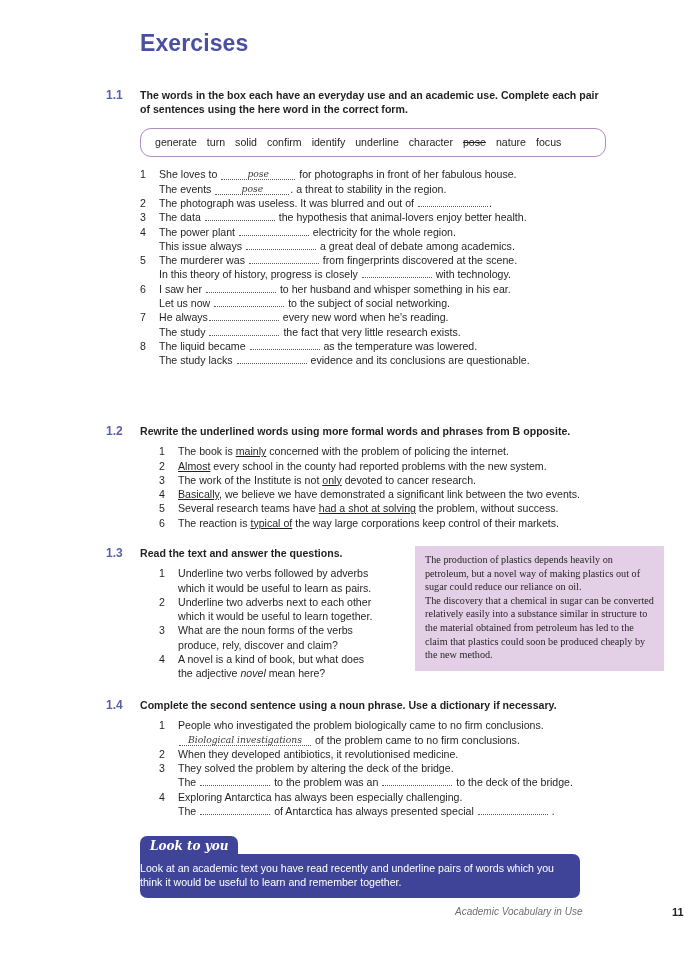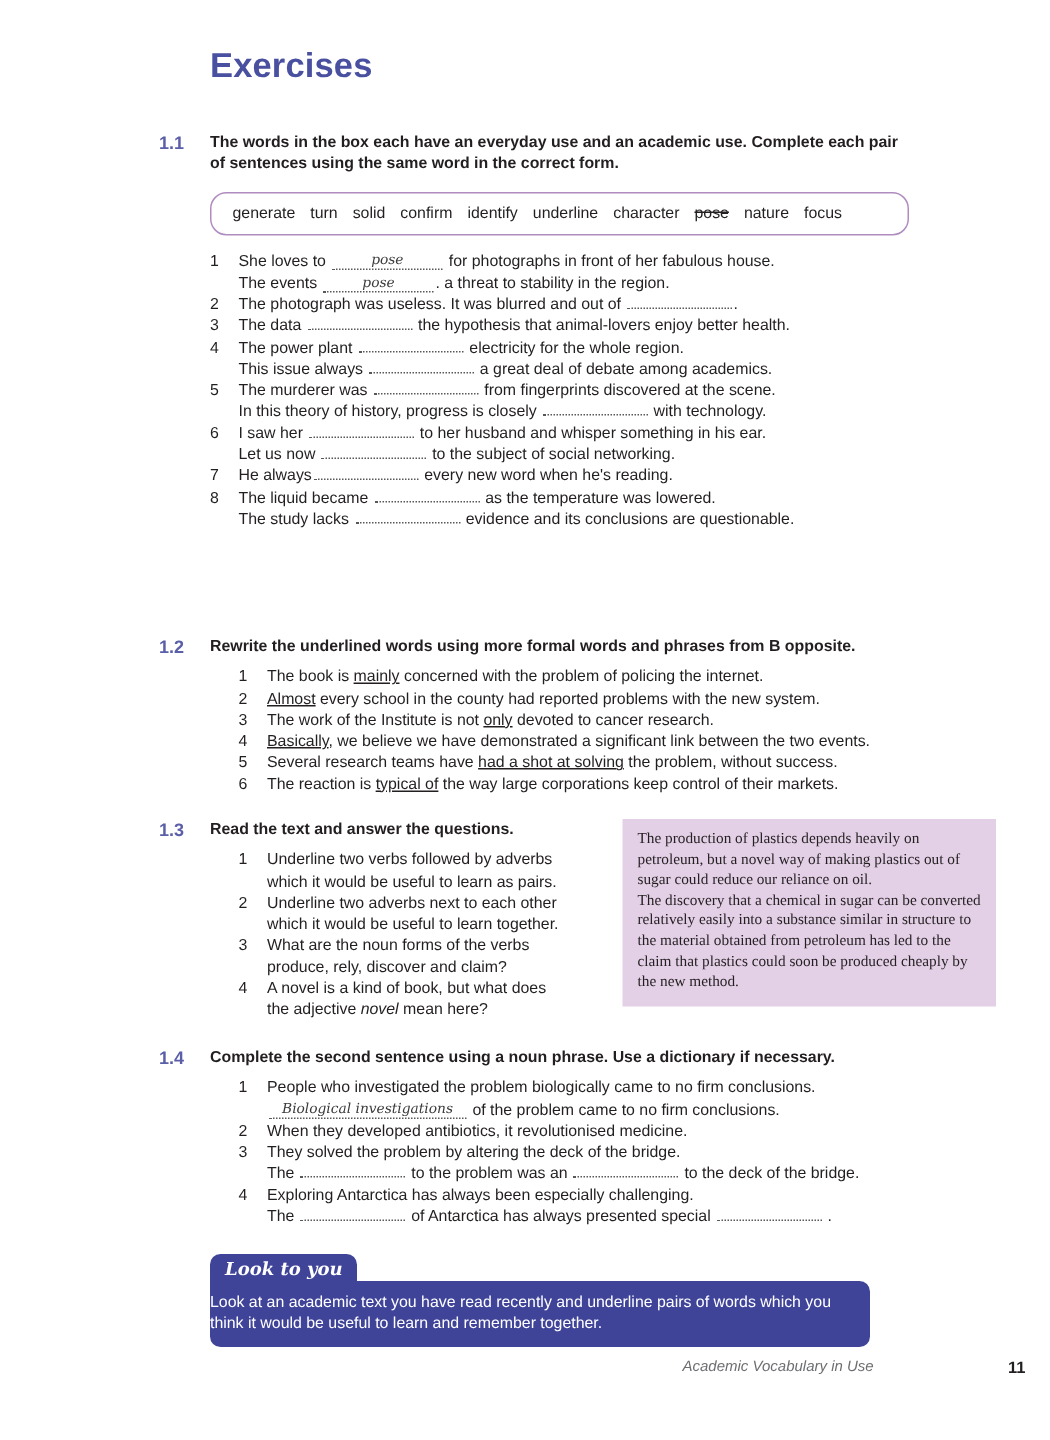--- a/index.html
+++ b/index.html
@@ -213,21 +213,21 @@
 </head>
 <body>
 
 <div class="page">
 
   <div class="title">Exercises</div>
 
   <div class="exercise" style="top:88px;">
     <div class="ex-num">1.1</div>
     <div class="ex-body">
-      <p class="ex-rubric">The words in the box each have an everyday use and an academic use. Complete each pair of sentences using the same word in the correct form.</p>
+      <p class="ex-rubric">The words in the box each have an everyday use and an academic use. Complete each pair of sentences using the here word in the correct form.</p>
 
       <div class="wordbank" style="margin-top:12px;">
         <span class="w">generate</span><span class="w">turn</span><span class="w">solid</span><span class="w">confirm</span><span class="w">identify</span><span class="w">underline</span><span class="w">character</span><span class="w struck">pose</span><span class="w">nature</span><span class="w">focus</span>
       </div>
 
       <ol class="items tight" style="margin-top:10px;">
         <li>
           <span class="n">1</span>
           <span class="ln"><span>She loves to </span><span class="answer w-md">pose</span><span> for photographs in front of her fabulous house.</span></span>
           <span class="ln"><span>The events </span><span class="answer w-md">pose</span><span>. a threat to stability in the region.</span></span>
@@ -257,20 +257,21 @@
 
         <li>
           <span class="n">6</span>
           <span class="ln"><span>I saw her </span><span class="blank w-md"></span><span> to her husband and whisper something in his ear.</span></span>
           <span class="ln"><span>Let us now </span><span class="blank w-md"></span><span> to the subject of social networking.</span></span>
         </li>
 
         <li>
           <span class="n">7</span>
           <span class="ln"><span>He always</span><span class="blank w-md"></span><span> every new word when he's reading.</span></span>
+          <span class="ln"><span>The study </span><span class="blank w-md"></span><span> the fact that very little research exists.</span></span>
         </li>
 
         <li>
           <span class="n">8</span>
           <span class="ln"><span>The liquid became </span><span class="blank w-md"></span><span> as the temperature was lowered.</span></span>
           <span class="ln"><span>The study lacks </span><span class="blank w-md"></span><span> evidence and its conclusions are questionable.</span></span>
         </li>
       </ol>
     </div>
   </div>

